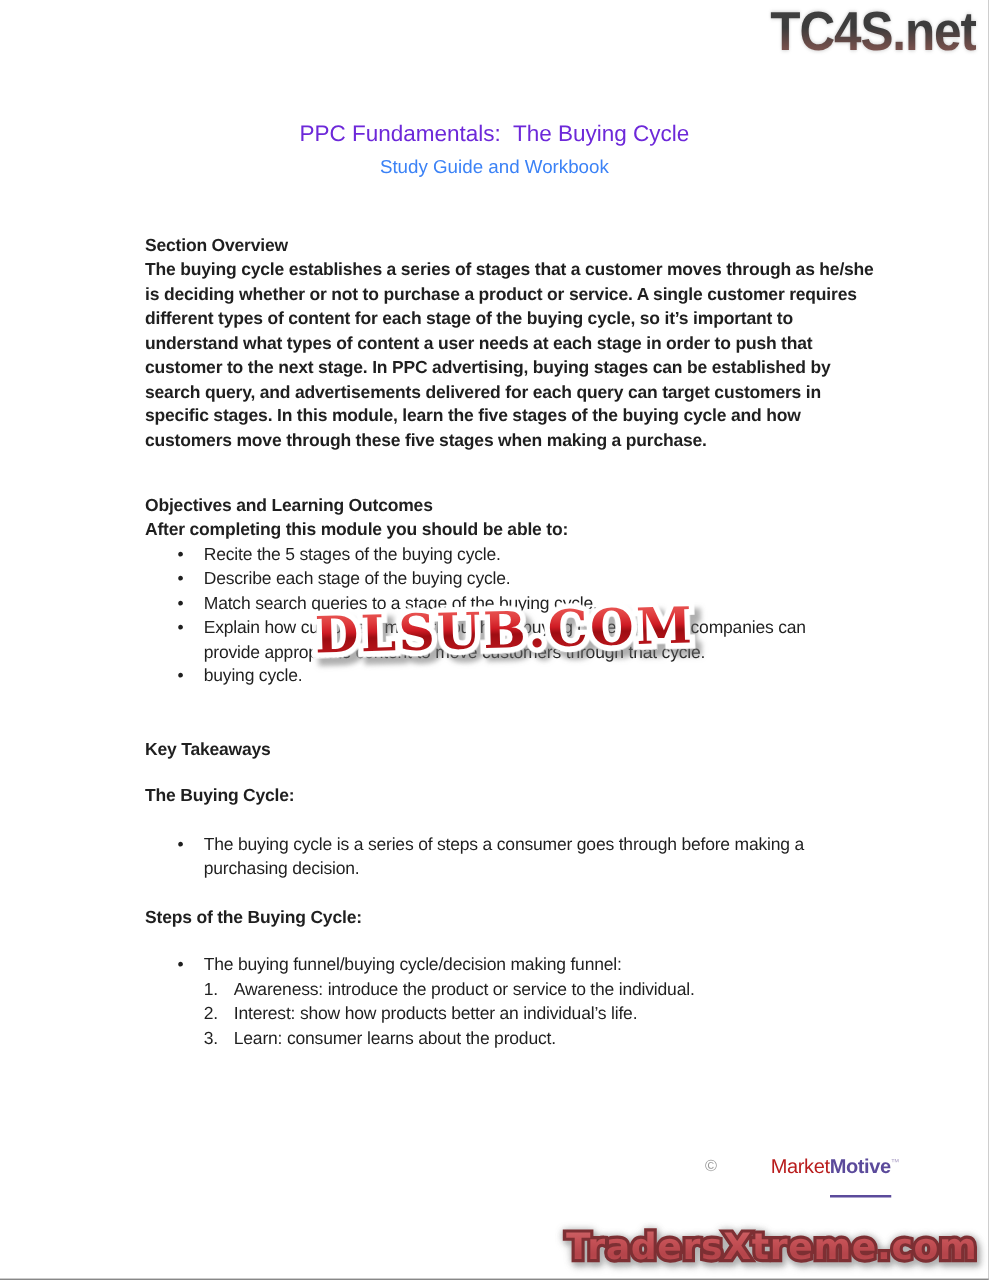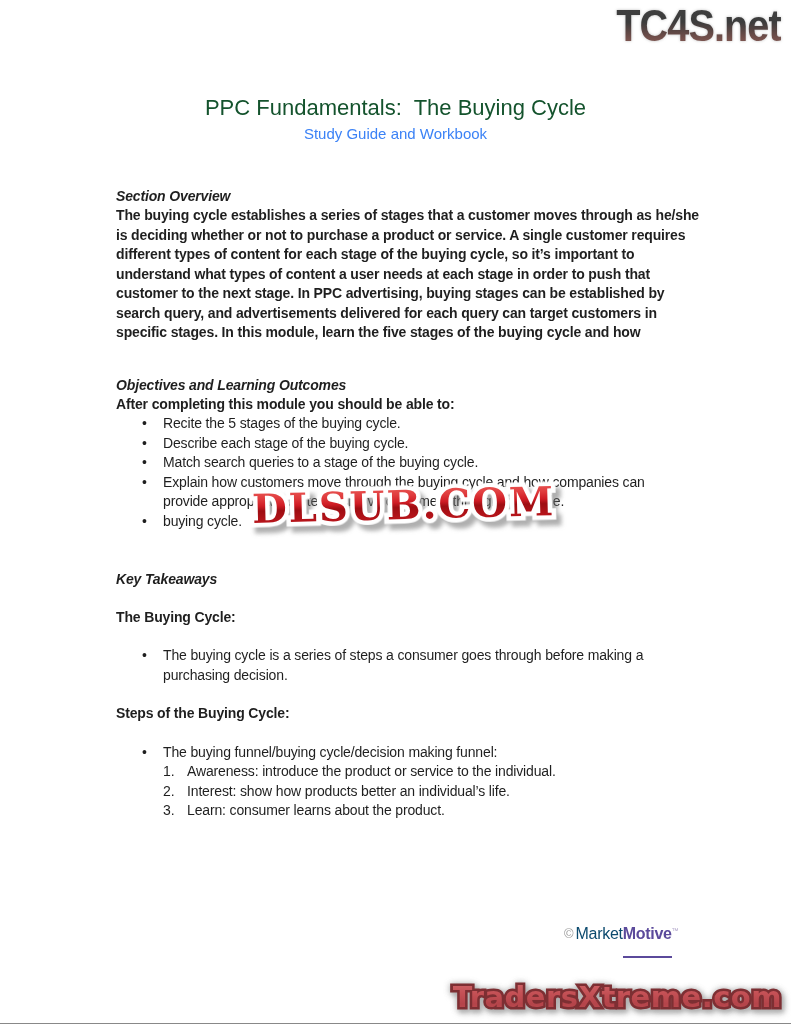--- a/index.html
+++ b/index.html
@@ -4,26 +4,26 @@
 <style>
   html,body{margin:0;padding:0;background:#888;}
   .page{
     position:relative;width:791px;height:1023px;margin:0 auto;
     background:#ffffff;overflow:hidden;
     font-family:"Liberation Sans",sans-serif;color:#1f1f1f;
   }
 
   
   .doc-header{position:absolute;top:94px;left:0;right:0;text-align:center;}
-  .doc-title{font-size:22px;line-height:27px;white-space:pre;color:#14532d;}
+  .doc-title{font-size:18px;line-height:27px;white-space:pre;color:#6d28d9;}
   .doc-subtitle{font-size:15px;line-height:20px;margin-top:3px;color:#3b82f6;}
 
   
   .content{position:absolute;left:116px;top:187px;width:585px;font-size:14px;letter-spacing:-0.15px;line-height:19.5px;}
-  .sec-heading{font-weight:bold;line-height:19px;font-style:italic;}
+  .sec-heading{font-weight:bold;line-height:19px;}
   .para-line{line-height:19.5px;font-weight:bold;}
   .gap-objectives{margin-top:33px;}
   .gap-big{margin-top:39px;}
   .gap-line{margin-top:19px;}
   .gap-sub{margin-top:18.5px;}
 
   .li{display:flex;align-items:flex-start;}
   .li .marker{margin-left:26px;width:21px;flex:0 0 21px;}
   .li .marker-num{margin-left:47px;width:24px;flex:0 0 24px;}
   .li .li-text{flex:1 1 auto;}
@@ -53,21 +53,21 @@
   }
   .wm-dlsub .fill{
     position:relative;
     background:linear-gradient(180deg,#ef6a64 0%,#e03c3e 30%,#cf1b24 46%,#9e0d12 56%,#b5141a 78%,#c51a20 100%);
     -webkit-background-clip:text;background-clip:text;color:transparent;
   }
 
   
   .logo-mm{position:absolute;left:564px;top:921px;font-size:16px;line-height:20px;white-space:nowrap;}
   .mm-copy{color:#9a9a9a;font-size:13px;vertical-align:1px;margin-right:2px;}
-  .mm-market{color:#0c4a6e;letter-spacing:-0.3px;}
+  .mm-market{color:#b91c1c;letter-spacing:-0.3px;margin-left:41px;}
   .mm-motive{color:#5b4a9b;font-weight:bold;letter-spacing:-0.3px;border-bottom:2px solid #5b4a9b;padding-bottom:14px;}
   .mm-tm{color:#b0a4c9;font-size:7px;vertical-align:super;}
 
   
   .wm-traders{
     position:absolute;right:9px;bottom:9px;
     font-family:"DejaVu Sans",sans-serif;font-weight:bold;
     font-size:29px;line-height:34px;letter-spacing:0.5px;
   }
   .wm-traders .stroke{
@@ -97,20 +97,21 @@
 
     <div class="sec-heading">Section Overview</div>
     <div>
       <div class="para-line">The buying cycle establishes a series of stages that a customer moves through as he/she</div>
       <div class="para-line">is deciding whether or not to purchase a product or service. A single customer requires</div>
       <div class="para-line">different types of content for each stage of the buying cycle, so it’s important to</div>
       <div class="para-line">understand what types of content a user needs at each stage in order to push that</div>
       <div class="para-line">customer to the next stage. In PPC advertising, buying stages can be established by</div>
       <div class="para-line">search query, and advertisements delivered for each query can target customers in</div>
       <div class="para-line">specific stages. In this module, learn the five stages of the buying cycle and how</div>
+      <div class="para-line">customers move through these five stages when making a purchase.</div>
     </div>
 
     <div class="sec-heading gap-objectives">Objectives and Learning Outcomes</div>
     <div class="para-line">After completing this module you should be able to:</div>
 
     <div class="li">
       <span class="marker">•</span>
       <div class="li-text">Recite the 5 stages of the buying cycle.</div>
     </div>
     <div class="li">

